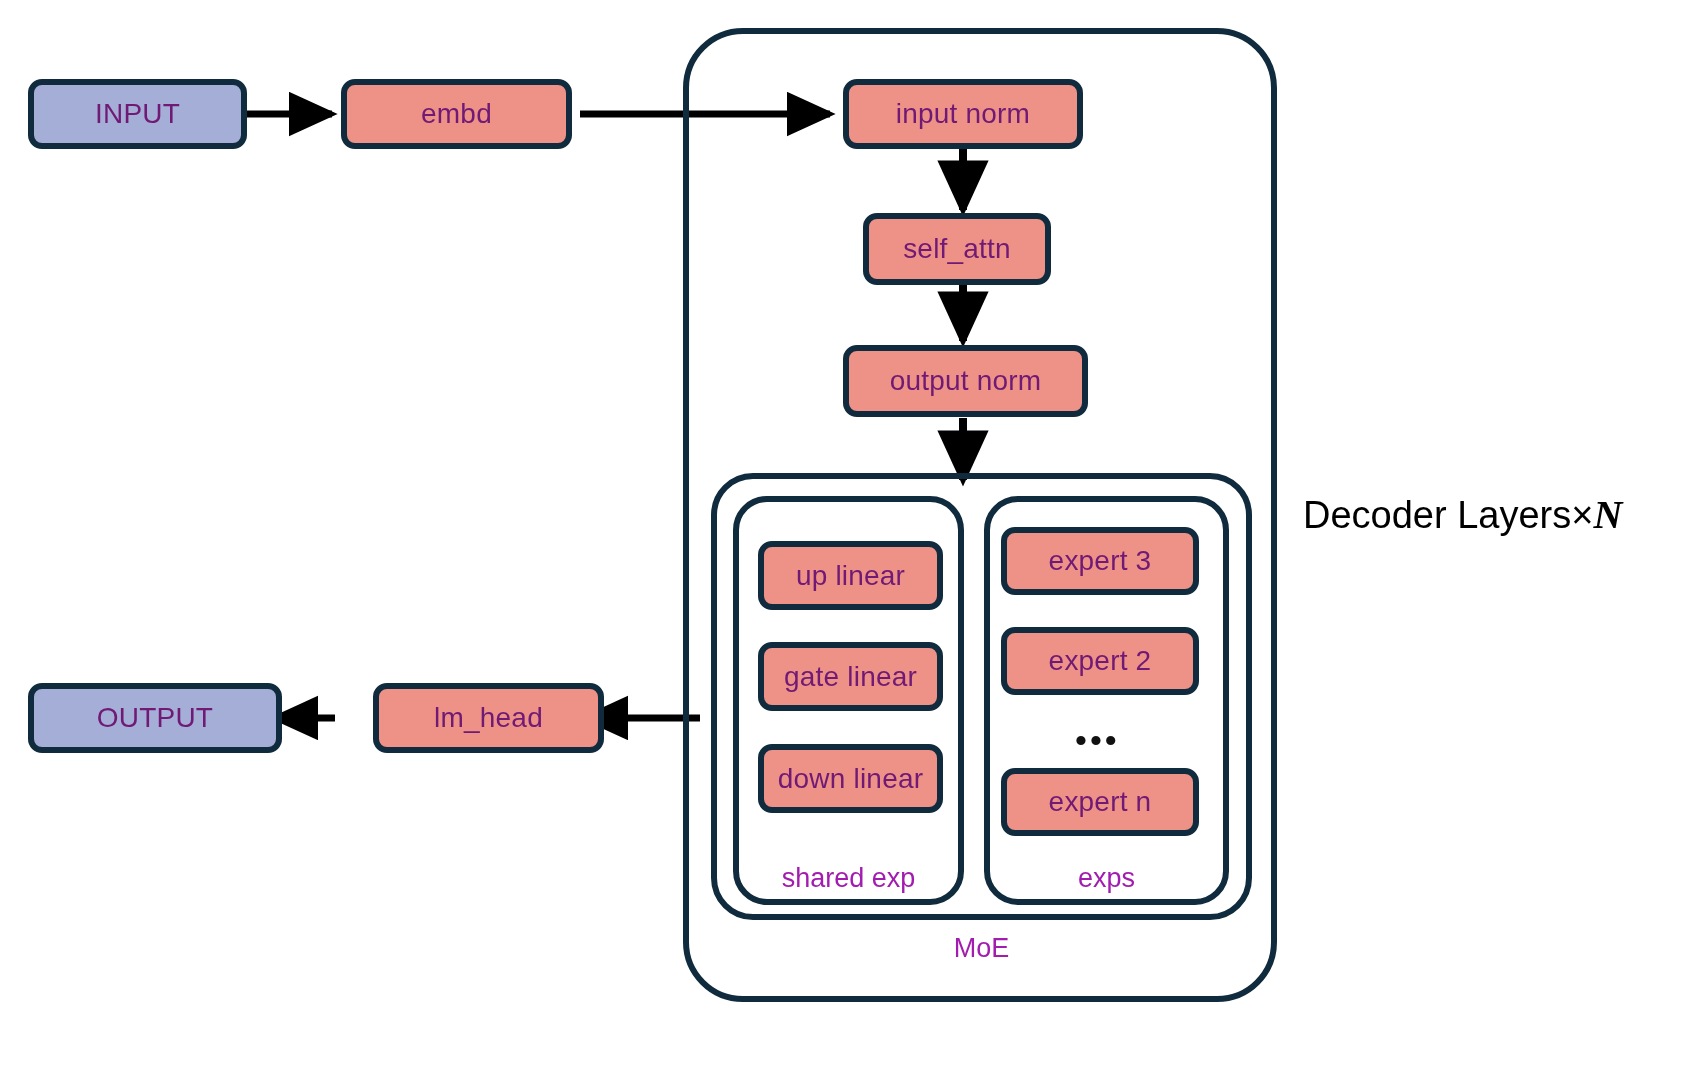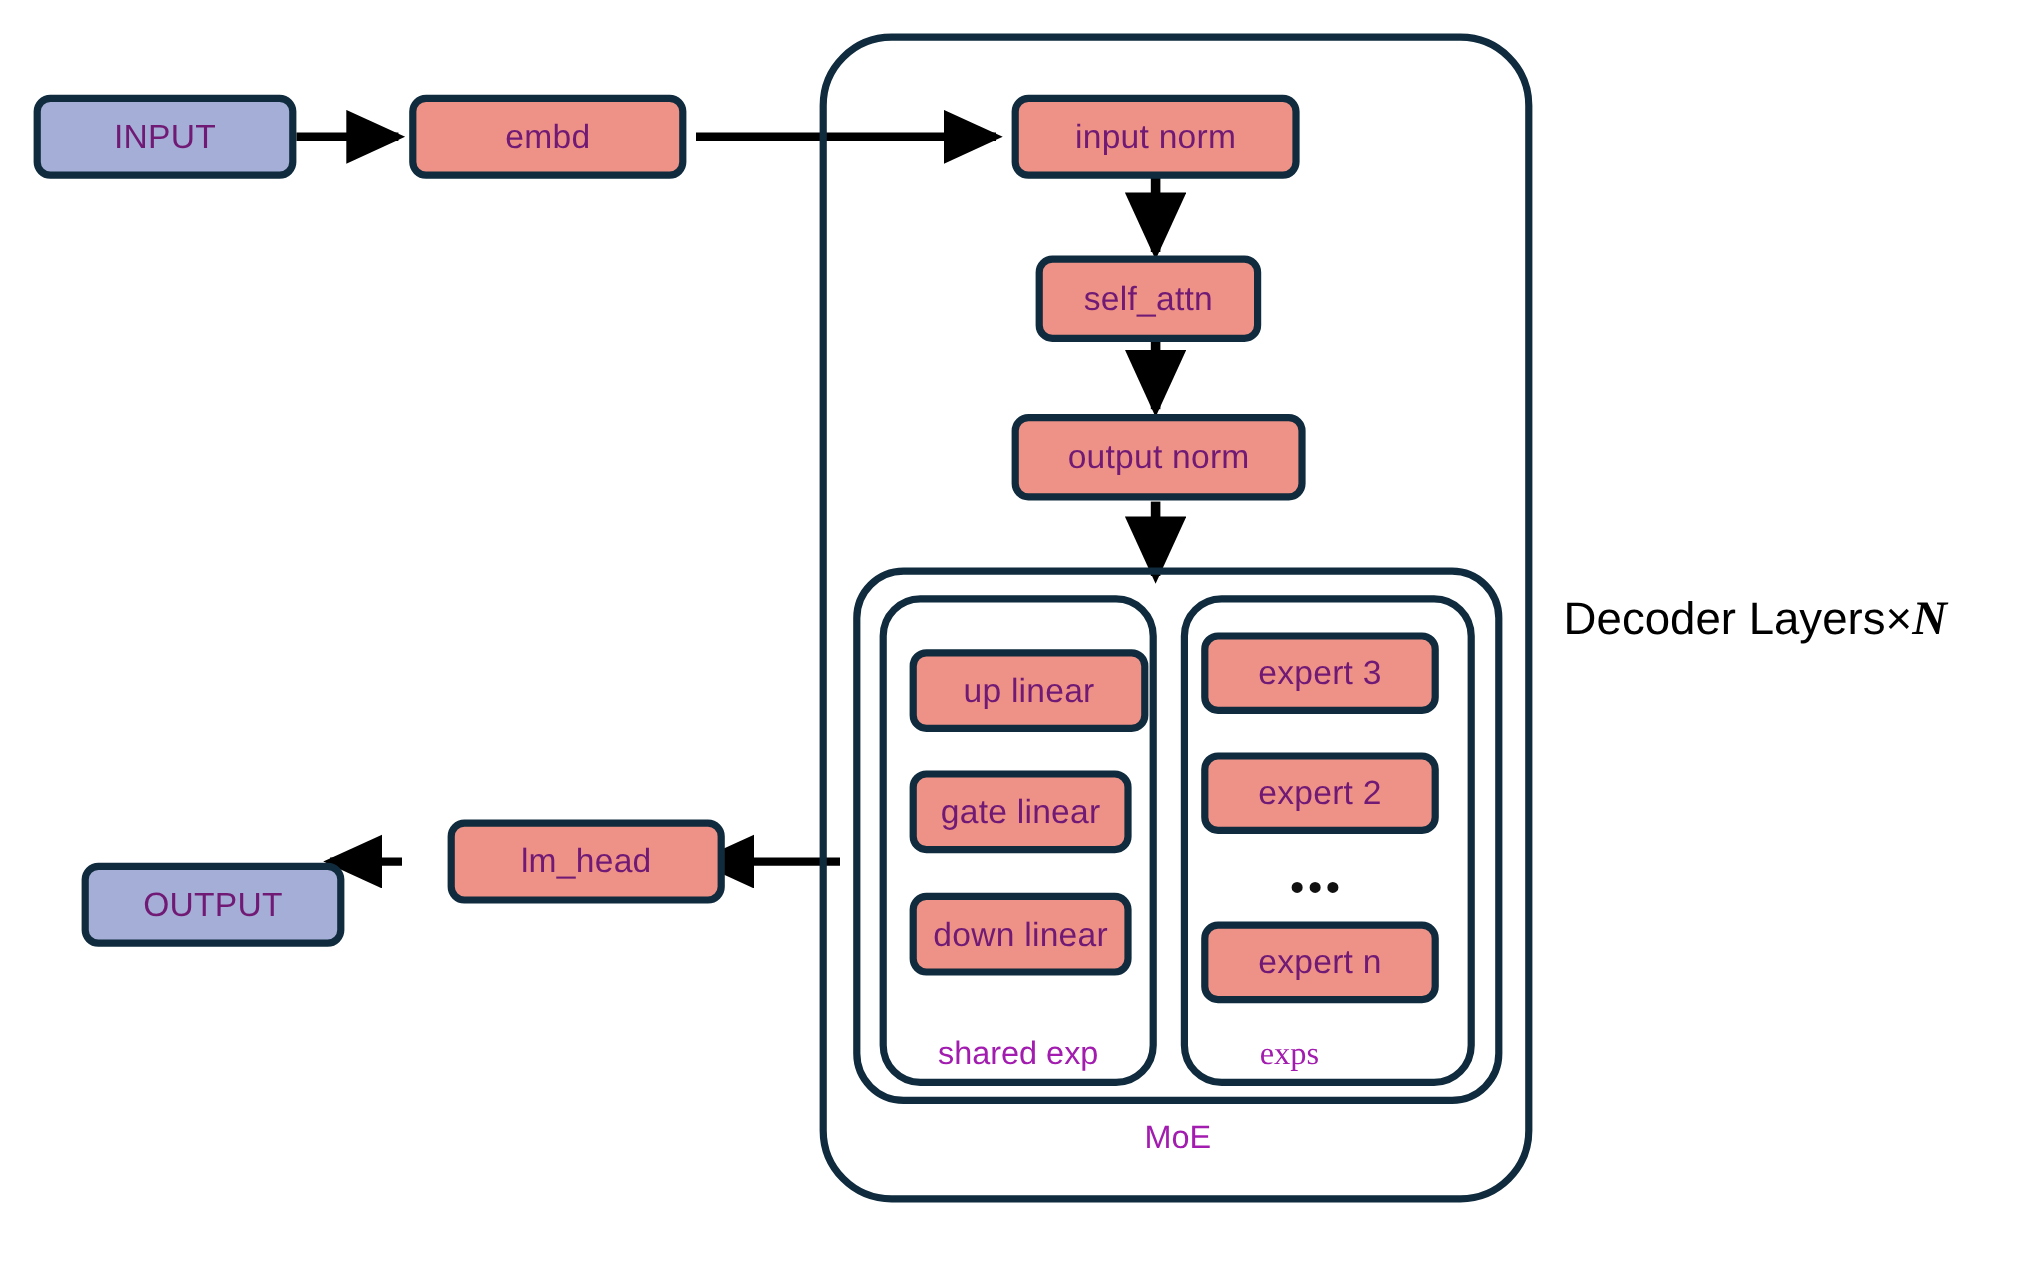--- a/index.html
+++ b/index.html
@@ -101,21 +101,21 @@
   <div class="frame deco" style="left:683px;top:28px;width:594px;height:974px;"></div>
 
   <div class="node blue" style="left:28px;top:79px;width:219px;height:70px;">
     <span>INPUT</span>
   </div>
 
   <div class="node salmon" style="left:341px;top:79px;width:231px;height:70px;">
     <span>embd</span>
   </div>
 
-  <div class="node blue" style="left:28px;top:719px;width:219px;height:70px;margin-left:40px;">
+  <div class="node blue" style="left:28px;top:683px;width:254px;height:70px;">
     <span>OUTPUT</span>
   </div>
 
   <div class="node salmon" style="left:341px;top:683px;width:231px;height:70px;margin-left:32px;">
     <span>lm_head</span>
   </div>
 
   <div class="node salmon" style="left:843px;top:79px;width:240px;height:70px;">
     <span>input norm</span>
   </div>
@@ -125,21 +125,21 @@
   </div>
 
   <div class="node salmon" style="left:843px;top:345px;width:245px;height:72px;text-align:center;">
     <span>output norm</span>
   </div>
 
   <div class="frame moe" style="left:711px;top:473px;width:541px;height:447px;"></div>
 
   <div class="frame col" style="left:733px;top:496px;width:231px;height:409px;"></div>
 
-  <div class="node salmon" style="left:758px;top:541px;width:199px;height:69px;">
+  <div class="node salmon" style="left:758px;top:541px;width:185px;height:69px;">
     <span>up linear</span>
   </div>
   <div class="node salmon" style="left:758px;top:642px;width:185px;height:69px;">
     <span>gate linear</span>
   </div>
   <div class="node salmon" style="left:758px;top:744px;width:185px;height:69px;">
     <span>down linear</span>
   </div>
   <div class="caption" style="left:733px;top:865px;width:231px;">
     <span>shared exp</span>
@@ -152,21 +152,21 @@
   </div>
   <div class="node salmon" style="left:1001px;top:627px;width:198px;height:68px;">
     <span>expert 2</span>
   </div>
   <div class="dots" style="left:1075px;top:723px;">
     <span>•••</span>
   </div>
   <div class="node salmon" style="left:1001px;top:768px;width:198px;height:68px;">
     <span>expert n</span>
   </div>
-  <div class="caption" style="left:952px;top:865px;width:245px;font-family:Liberation Serif, serif;">
+  <div class="caption" style="left:984px;top:865px;width:245px;">
     <span>exps</span>
   </div>
 
   <div class="caption" style="left:711px;top:935px;width:541px;">
     <span>MoE</span>
   </div>
 
   <div class="bigLabel" style="left:1303px;top:495px;">
     <span>Decoder Layers×</span><span class="n">N</span>
   </div>

